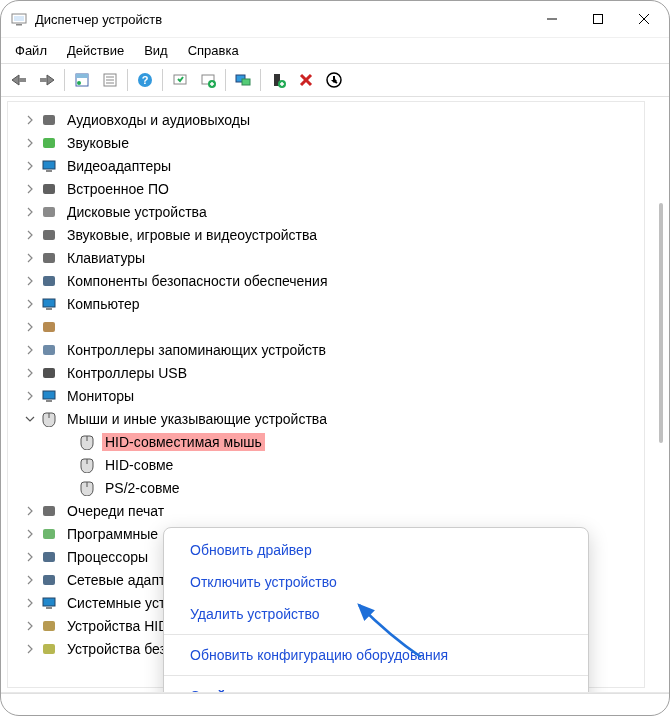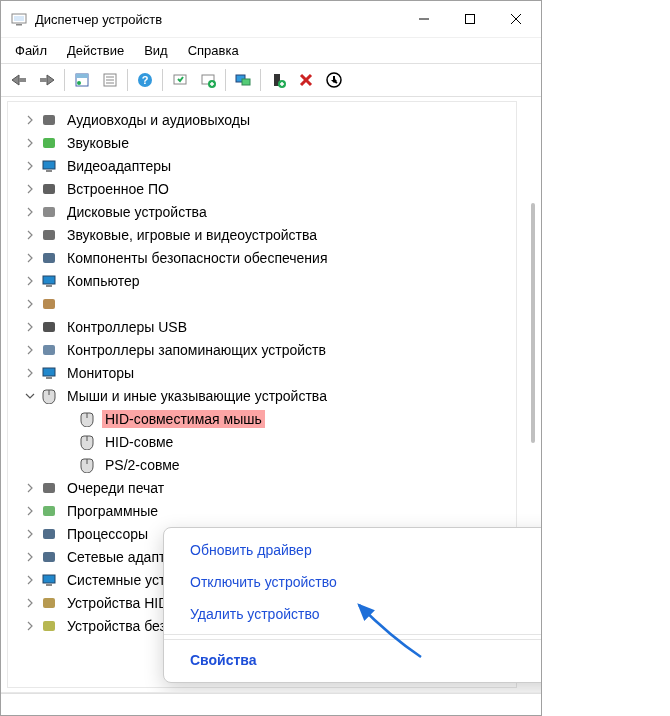--- a/index.html
+++ b/index.html
@@ -1,17 +1,17 @@
 <!DOCTYPE html>
 <html><head>
 <meta charset="utf-8">
 <style>
   * { box-sizing: border-box; margin: 0; padding: 0; font-family: "Segoe UI", Tahoma, sans-serif; }
   body { width: 670px; height: 716px; background: #fff; overflow: hidden; }
-  .window { width: 542px; height: 716px; border: 1px solid #a0a0a0; border-radius: 0; display: flex; flex-direction: column; background: #fff; overflow: hidden; position: relative; }
+  .window { width: 670px; height: 716px; border: 1px solid #a0a0a0; border-radius: 19px; display: flex; flex-direction: column; background: #fff; overflow: hidden; position: relative; }
 
   
   .titlebar { height: 36px; display: flex; align-items: center; padding: 0 2px 0 10px; }
   .titlebar .icon { width: 16px; height: 16px; margin-right: 8px; display:flex; align-items:center; justify-content:center; }
   .titlebar .title { font-size: 13px; flex: 1; color: #000; }
   .winbtn { width: 46px; height: 32px; display: flex; align-items: center; justify-content: center; }
   .winbtn svg { stroke:#000; }
 
   
   .menubar { height: 26px; display: flex; align-items: center; padding: 0 4px; border-top:1px solid #f0f0f0; }
@@ -252,20 +252,33 @@
             <span class="nlabel">Звуковые, игровые и видеоустройства</span>
           </div>
           <div class="node">
             <span class="caret">
               <svg width="10" height="10">
                 <path d="M3 1 L7 5 L3 9" fill="none" stroke="#888" stroke-width="1.2"></path>
               </svg>
             </span>
             <span class="nicon">
               <svg width="16" height="16">
+                <rect x="2" y="3" width="12" height="10" rx="2" fill="#555" opacity="0.85"></rect>
+              </svg>
+            </span>
+            <span class="nlabel">Клавиатуры</span>
+          </div>
+          <div class="node">
+            <span class="caret">
+              <svg width="10" height="10">
+                <path d="M3 1 L7 5 L3 9" fill="none" stroke="#888" stroke-width="1.2"></path>
+              </svg>
+            </span>
+            <span class="nicon">
+              <svg width="16" height="16">
                 <rect x="2" y="3" width="12" height="10" rx="2" fill="#357" opacity="0.85"></rect>
               </svg>
             </span>
             <span class="nlabel">Компоненты безопасности обеспечения</span>
           </div>
           <div class="node">
             <span class="caret">
               <svg width="10" height="10">
                 <path d="M3 1 L7 5 L3 9" fill="none" stroke="#888" stroke-width="1.2"></path>
               </svg>
@@ -291,37 +304,37 @@
             </span>
           </div>
           <div class="node">
             <span class="caret">
               <svg width="10" height="10">
                 <path d="M3 1 L7 5 L3 9" fill="none" stroke="#888" stroke-width="1.2"></path>
               </svg>
             </span>
             <span class="nicon">
               <svg width="16" height="16">
+                <rect x="2" y="3" width="12" height="10" rx="2" fill="#579" opacity="0.85"></rect>
+              </svg>
+            </span>
+            <span class="nlabel">Контроллеры запоминающих устройств</span>
+          </div>
+          <div class="node">
+            <span class="caret">
+              <svg width="10" height="10">
+                <path d="M3 1 L7 5 L3 9" fill="none" stroke="#888" stroke-width="1.2"></path>
+              </svg>
+            </span>
+            <span class="nicon">
+              <svg width="16" height="16">
                 <rect x="2" y="3" width="12" height="10" rx="2" fill="#333" opacity="0.85"></rect>
               </svg>
             </span>
             <span class="nlabel">Контроллеры USB</span>
-          </div>
-          <div class="node">
-            <span class="caret">
-              <svg width="10" height="10">
-                <path d="M3 1 L7 5 L3 9" fill="none" stroke="#888" stroke-width="1.2"></path>
-              </svg>
-            </span>
-            <span class="nicon">
-              <svg width="16" height="16">
-                <rect x="2" y="3" width="12" height="10" rx="2" fill="#579" opacity="0.85"></rect>
-              </svg>
-            </span>
-            <span class="nlabel">Контроллеры запоминающих устройств</span>
           </div>
           <div class="node">
             <span class="caret">
               <svg width="10" height="10">
                 <path d="M3 1 L7 5 L3 9" fill="none" stroke="#888" stroke-width="1.2"></path>
               </svg>
             </span>
             <span class="nicon">
               <svg width="16" height="16">
                 <rect x="2" y="3" width="12" height="8" fill="#28c" stroke="#246"></rect>
@@ -470,20 +483,21 @@
     </div>
     <div class="scrollbar">
       <div class="scrollthumb"></div>
     </div>
 
     <div class="ctx">
       <div class="ctxitem">Обновить драйвер</div>
       <div class="ctxitem">Отключить устройство</div>
       <div class="ctxitem">Удалить устройство</div>
       <div class="ctxsep"></div>
+      <div class="ctxitem">Обновить конфигурацию оборудования</div>
       <div class="ctxsep"></div>
       <div class="ctxitem bold">Свойства</div>
     </div>
 
     <svg class="arrow-svg" style="left:350px; top:500px;" width="80" height="70">
       <defs>
           <marker id="ah" markerWidth="8" markerHeight="8" refX="6" refY="3" orient="auto">
             <path d="M0,0 L7,3 L0,6 Z" fill="#1e6fd9"></path>
           </marker>
         </defs>

